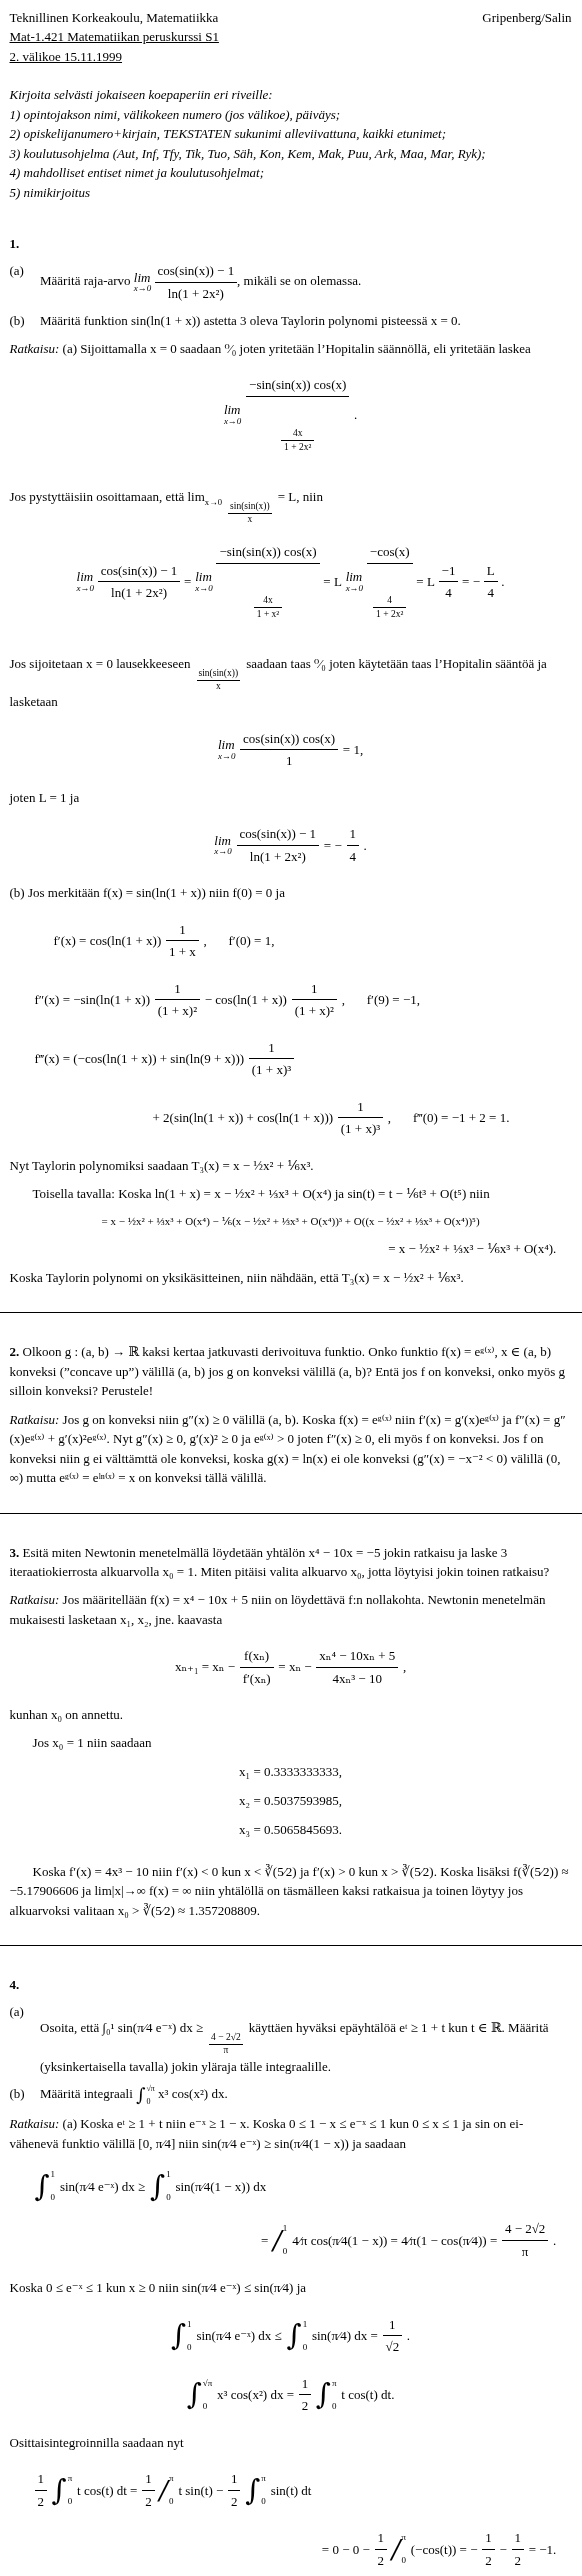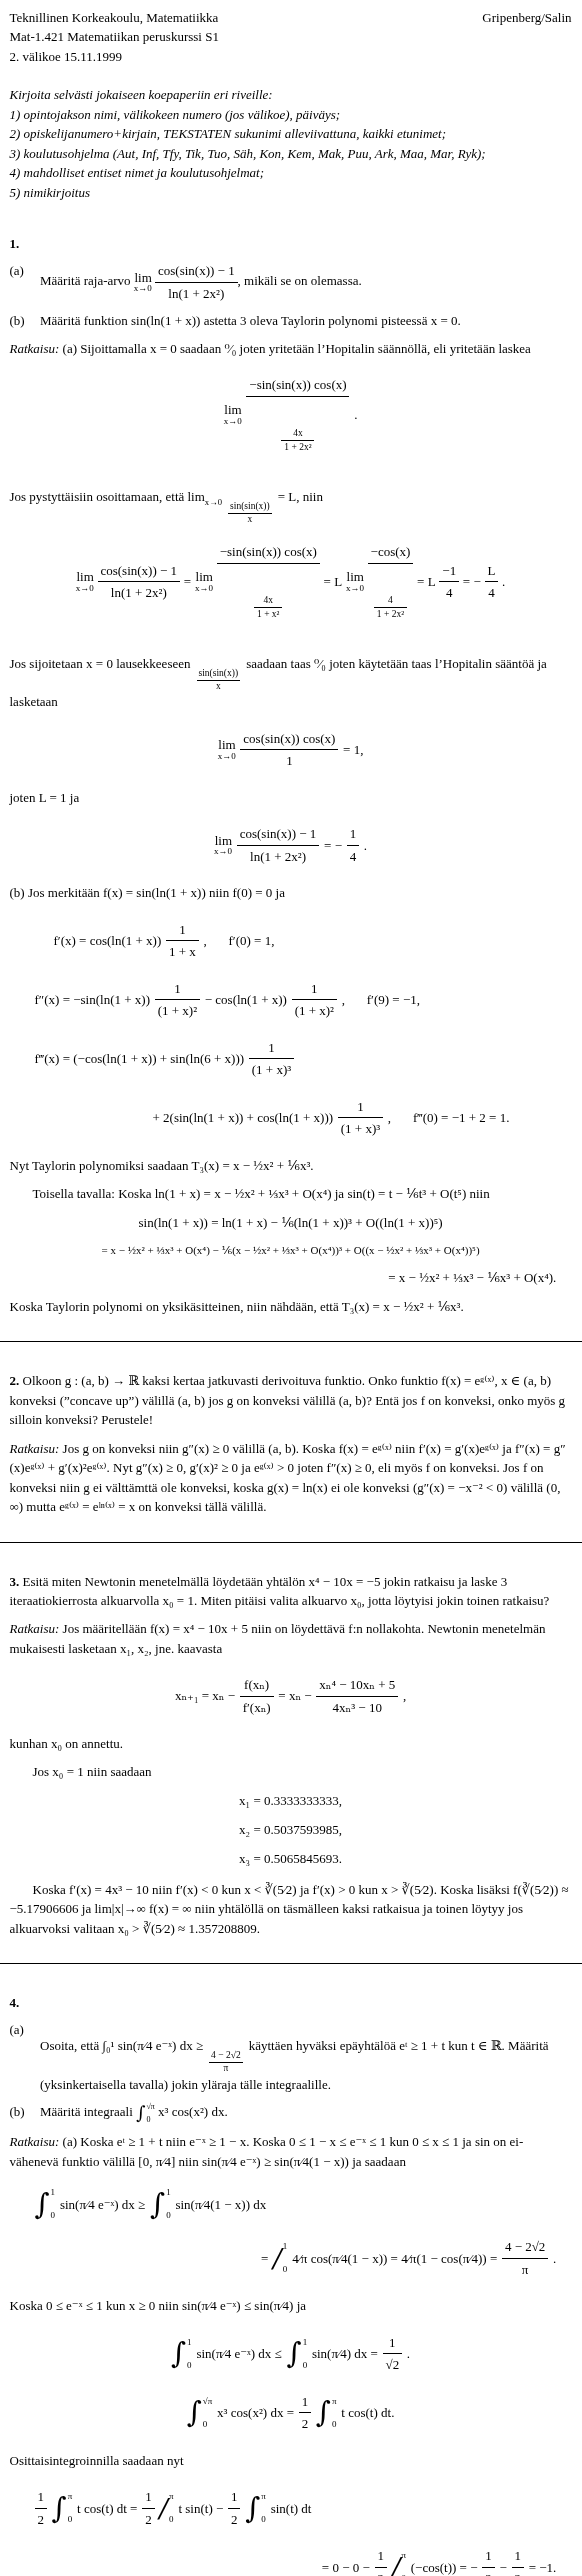--- a/index.html
+++ b/index.html
@@ -1,21 +1,21 @@
 <!DOCTYPE html>
 <html><head>
 <meta charset="utf-8">
 <style>
   html,body{margin:0;padding:0;background:#ffffff;}
   body{width:583px;min-height:2576px;color:#000;
        font-family:"Liberation Serif","DejaVu Serif",serif;
        font-size:13px;line-height:1.5;}
   .page{padding:7.6px 11.4px 19px 9.5px;}
   .hdr-row{display:flex;justify-content:space-between;}
-  .hdr-line{display:block;}
+  .hdr-line{display:block;text-decoration:underline;}
   .instr{font-style:italic;margin-top:19px;}
   .instr p{margin:0;}
   p{margin:8.6px 0;}
   .prob-head{font-weight:bold;margin:13.4px 0 7.6px 0;}
   b{font-weight:bold;}
   .sol-label{font-style:italic;}
   .indent{text-indent:23px;}
   .item{display:flex;margin:7.6px 0;}
   .item .lbl{flex:none;width:30.5px;}
   .item .body{flex:1;}
@@ -31,21 +31,21 @@
   .eqline{margin:9.5px 0;text-align:center;}
   .eqline.rightal{text-align:right;padding-right:15.3px;}
   
   .frac{display:inline-block;text-align:center;vertical-align:middle;}
   .frac .num{display:block;border-bottom:1px solid #000;padding:0 2.9px 1px 2.9px;white-space:nowrap;}
   .frac .den{display:block;padding:1px 2.9px 0 2.9px;white-space:nowrap;}
   .ifrac{display:inline-block;text-align:center;vertical-align:middle;font-size:9.5px;line-height:1.25;margin:0 2.9px;}
   .ifrac .num{display:block;border-bottom:1px solid #000;padding:0 1.9px;white-space:nowrap;margin-top:30px;}
   .ifrac .den{display:block;white-space:nowrap;}
   
-  .lim{display:inline-block;text-align:right;vertical-align:middle;line-height:1.05;}
+  .lim{display:inline-block;text-align:left;vertical-align:middle;line-height:1.05;font-style:italic;}
   .lim .op{display:block;}
   .lim .sb{display:block;font-size:9px;white-space:nowrap;}
   sub.ls{font-size:8.6px;}
   
   .bigop{display:inline-flex;align-items:center;vertical-align:middle;}
   .bigop .sym{font-size:29px;line-height:1;font-family:"DejaVu Serif",serif;}
   .bigop .lims{display:inline-flex;flex-direction:column;justify-content:space-between;
                font-size:9px;line-height:1;height:32px;padding-left:1px;}
   .bigop.sm .sym{font-size:18px;}
   .bigop.sm .lims{height:21px;font-size:8px;}
@@ -208,40 +208,39 @@
         </span>
       <span>− cos(ln(1 + x))</span>
       <span class="frac">
           <span class="num">1</span>
           <span class="den">(1 + x)²</span>
         </span>
       <span>,</span>
       <span style="margin-left:17px;">f′(9) = −1,</span>
     </div>
     <div class="eq leftal2">
-      <span>f‴(x) = (−cos(ln(1 + x)) + sin(ln(6 + x)))</span>
+      <span>f‴(x) = (−cos(ln(1 + x)) + sin(ln(9 + x)))</span>
       <span class="frac">
           <span class="num">1</span>
           <span class="den">(1 + x)³</span>
         </span>
     </div>
     <div class="eq indent4">
       <span>+ 2(sin(ln(1 + x)) + cos(ln(1 + x)))</span>
       <span class="frac">
           <span class="num">1</span>
           <span class="den">(1 + x)³</span>
         </span>
       <span>,</span>
       <span style="margin-left:17px;">f‴(0) = −1 + 2 = 1.</span>
     </div>
 
     <p>Nyt Taylorin polynomiksi saadaan T₃(x) = x − ½x² + ⅙x³.</p>
     <p class="indent">Toisella tavalla: Koska ln(1 + x) = x − ½x² + ⅓x³ + O(x⁴) ja sin(t) = t − ⅙t³ + O(t⁵) niin</p>
 
-    <div class="eqline">sin(ln(1 + x)) = ln(1 + x) − ⅙(ln(1 + x))³ + O((ln(1 + x))⁵)</div>
     <div class="eqline small" style="font-size:11px;">= x − ½x² + ⅓x³ + O(x⁴) − ⅙(x − ½x² + ⅓x³ + O(x⁴))³ + O((x − ½x² + ⅓x³ + O(x⁴))⁵)</div>
     <div class="eqline rightal">= x − ½x² + ⅓x³ − ⅙x³ + O(x⁴).</div>
 
     <p>Koska Taylorin polynomi on yksikäsitteinen, niin nähdään, että T₃(x) = x − ½x² + ⅙x³.</p>
   </div>
 
   <hr>
 
   <div>
     <p>
@@ -280,21 +279,21 @@
       <span>,</span>
     </div>
 
     <p>kunhan x₀ on annettu.</p>
     <p class="indent">Jos x₀ = 1 niin saadaan</p>
 
     <div class="eqline">x₁ = 0.3333333333,</div>
     <div class="eqline">x₂ = 0.5037593985,</div>
     <div class="eqline">x₃ = 0.5065845693.</div>
 
-    <p class="indent" style="margin-top:11px;">Koska f′(x) = 4x³ − 10 niin f′(x) &lt; 0 kun x &lt; ∛(5⁄2) ja f′(x) &gt; 0 kun x &gt; ∛(5⁄2). Koska lisäksi f(∛(5⁄2)) ≈ −5.17906606 ja lim|x|→∞ f(x) = ∞ niin yhtälöllä on täsmälleen kaksi ratkaisua ja toinen löytyy jos alkuarvoksi valitaan x₀ &gt; ∛(5⁄2) ≈ 1.357208809.</p>
+    <p class="indent" style="margin-top:22px;">Koska f′(x) = 4x³ − 10 niin f′(x) &lt; 0 kun x &lt; ∛(5⁄2) ja f′(x) &gt; 0 kun x &gt; ∛(5⁄2). Koska lisäksi f(∛(5⁄2)) ≈ −5.17906606 ja lim|x|→∞ f(x) = ∞ niin yhtälöllä on täsmälleen kaksi ratkaisua ja toinen löytyy jos alkuarvoksi valitaan x₀ &gt; ∛(5⁄2) ≈ 1.357208809.</p>
   </div>
 
   <hr>
 
   <div>
     <p class="prob-head">4.</p>
 
     <div class="item">
       <span class="lbl">(a)</span>
       <span class="body">

